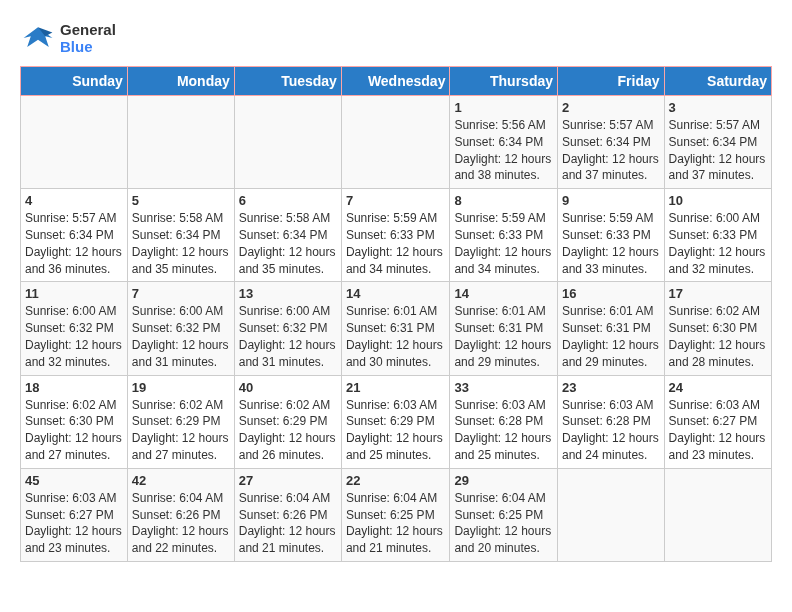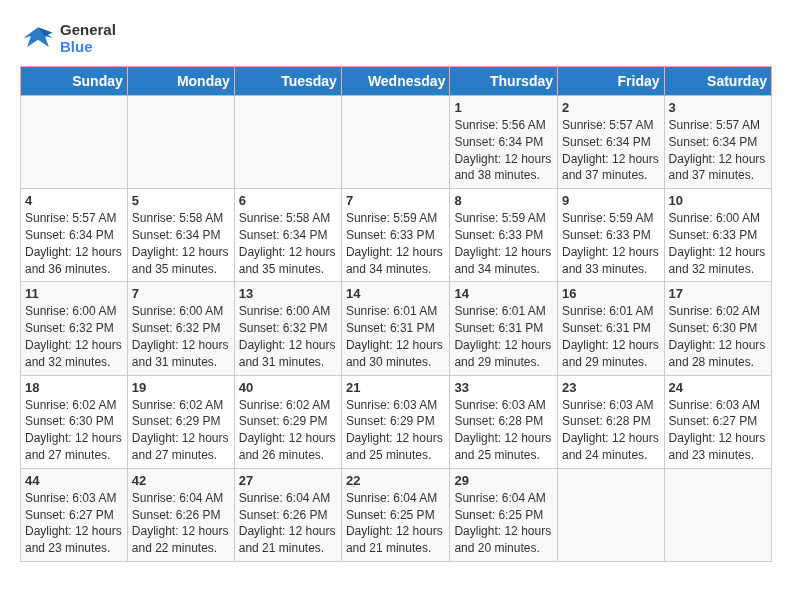--- a/index.html
+++ b/index.html
@@ -286,21 +286,21 @@
         <td>
           <span class="day-number">24</span>
           <div class="day-info" style="white-space: pre-line;">Sunrise: 6:03 AM
 Sunset: 6:27 PM
 Daylight: 12 hours
 and 23 minutes.</div>
         </td>
       </tr>
       <tr>
         <td>
-          <span class="day-number">44</span>
+          <span class="day-number">45</span>
           <div class="day-info" style="white-space: pre-line;">Sunrise: 6:03 AM
 Sunset: 6:27 PM
 Daylight: 12 hours
 and 23 minutes.</div>
         </td>
         <td>
           <span class="day-number">42</span>
           <div class="day-info" style="white-space: pre-line;">Sunrise: 6:04 AM
 Sunset: 6:26 PM
 Daylight: 12 hours

